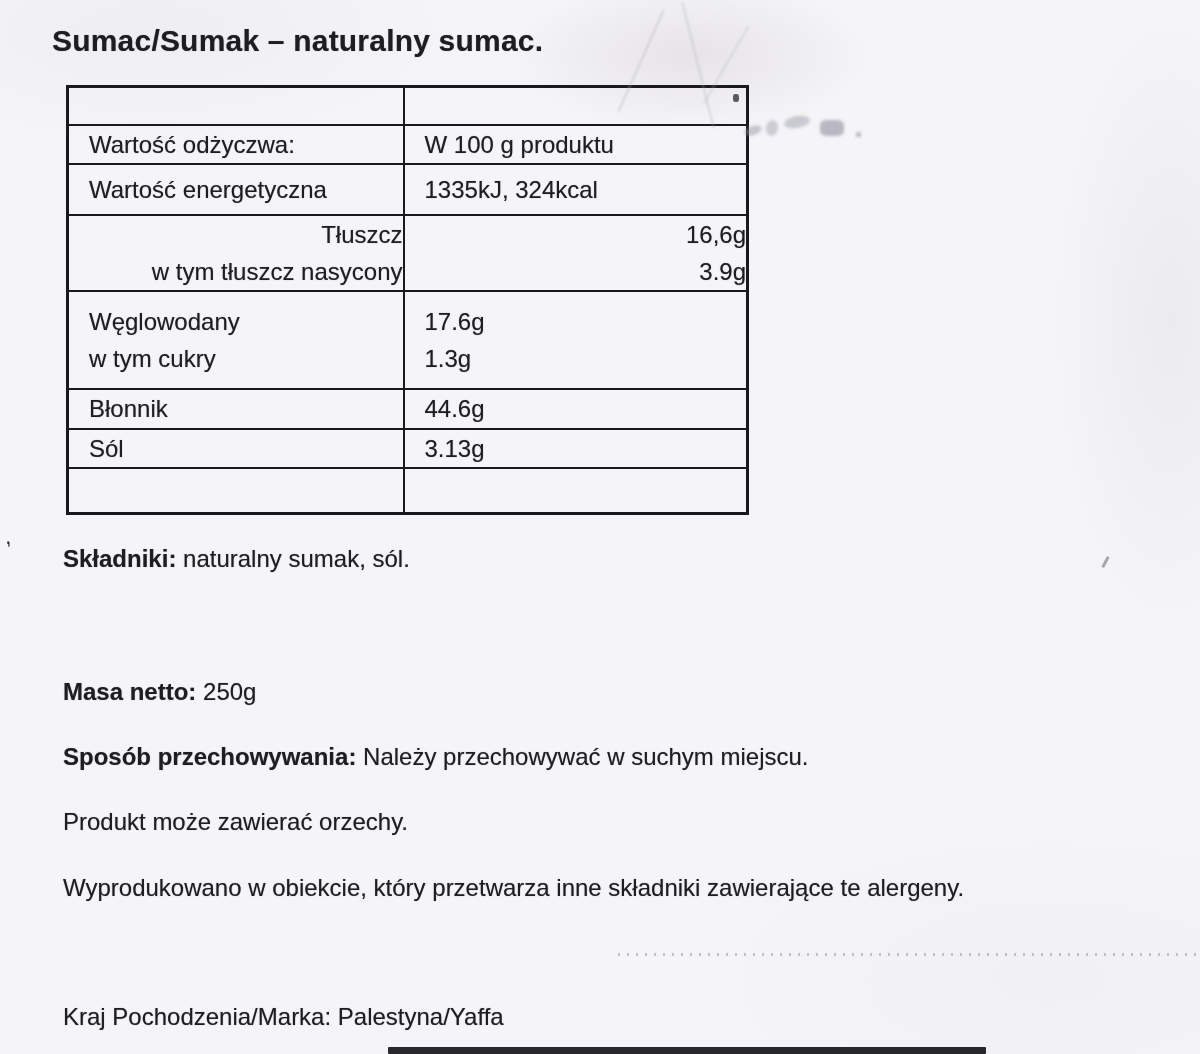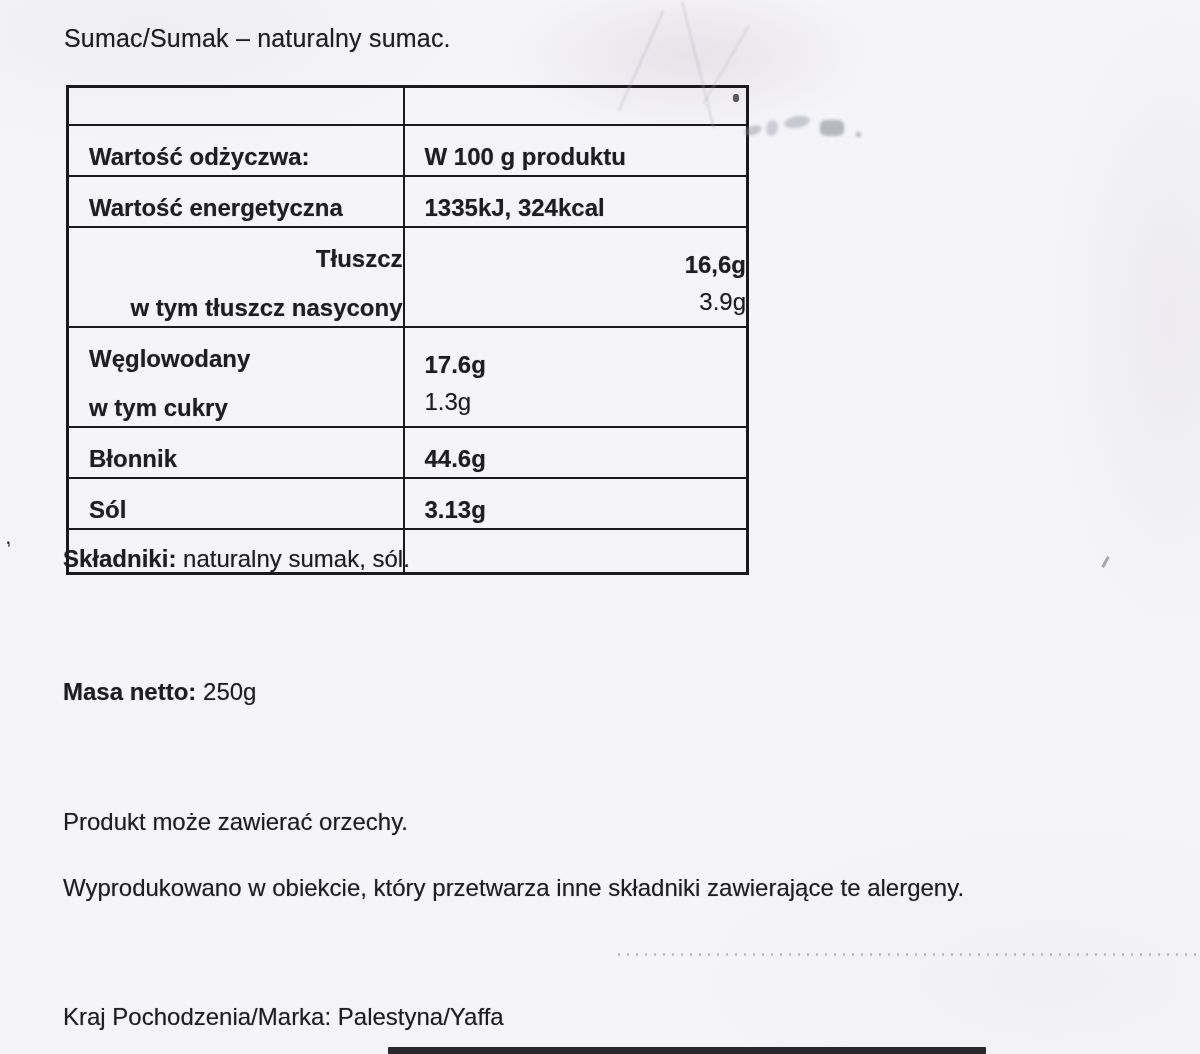--- a/index.html
+++ b/index.html
@@ -13,42 +13,42 @@
     background:
       radial-gradient(ellipse 260px 110px at 690px 55px, rgba(196,190,196,0.30), transparent 70%),
       radial-gradient(ellipse 160px 420px at 1170px 320px, rgba(196,192,202,0.18), transparent 75%),
       radial-gradient(ellipse 420px 160px at 150px 30px, rgba(200,200,210,0.14), transparent 75%),
       radial-gradient(ellipse 500px 220px at 1050px 980px, rgba(205,205,214,0.10), transparent 75%),
       #f5f4f6;
   }
   .ink{ text-shadow:0 0 1px rgba(25,25,28,0.45); }
 
   .doc-title{
-    position:absolute; left:64px; top:24px;
-    font-size:25px; font-weight:400; letter-spacing:0.2px;
+    position:absolute; left:52px; top:24px;
+    font-size:30px; font-weight:700; letter-spacing:0.2px;
   }
 
   table.nutrition{
     position:absolute; left:66px; top:85px;
     width:680px; height:430px;
     border-collapse:collapse;
     table-layout:fixed;
   }
   table.nutrition td{
     border:2px solid #1a1a1c;
     padding:0 0 0 20px;
     vertical-align:middle;
     font-size:24px;
     overflow:hidden;
   }
   table.nutrition{ border:3px solid #1a1a1c; }
   td.valcol{ padding-left:22px; }
   .col-label{ width:336px; }
   .col-value{ width:344px; }
-  .b{ font-weight:700;margin-top:12px; }
+  .b{ font-weight:400; }
   .n{ font-weight:400; }
   .cell-line{ display:block; line-height:37px; }
   tr.h38{ height:38px; } tr.h39{ height:39px; } tr.h41{ height:50px; }
   tr.h75{ height:75px;text-align:right; } tr.h78{ height:97px; } tr.h37{ height:37px; }
   tr.h45{ height:45px; }
 
   .para{
     position:absolute; left:63px;
     font-size:24px; line-height:30px;
     white-space:nowrap;
@@ -162,20 +162,21 @@
           </td>
     </tr>
   </tbody>
     </table>
 
   <p class="para ink" style="top:520px"><span class="lbl">Składniki:</span><span class="txt"> naturalny sumak, sól.</span></p>
 
 
   <p class="para ink" style="top:653px"><span class="lbl">Masa netto:</span><span class="txt"> 250g</span></p>
 
+  <p class="para ink" style="top:718px"><span class="lbl">Sposób przechowywania:</span><span class="txt"> Należy przechowywać w suchym miejscu.</span></p>
 
   <p class="para ink" style="top:783px"><span class="lbl"></span><span class="txt">Produkt może zawierać orzechy.</span></p>
 
   <p class="para ink" style="top:849px"><span class="lbl"></span><span class="txt">Wyprodukowano w obiekcie, który przetwarza inne składniki zawierające te alergeny.</span></p>
 
 
   <p class="para ink" style="top:978px"><span class="lbl"></span><span class="txt">Kraj Pochodzenia/Marka: Palestyna/Yaffa</span></p>
 
   <div class="artifact fold1"></div>
   <div class="artifact fold2"></div>

